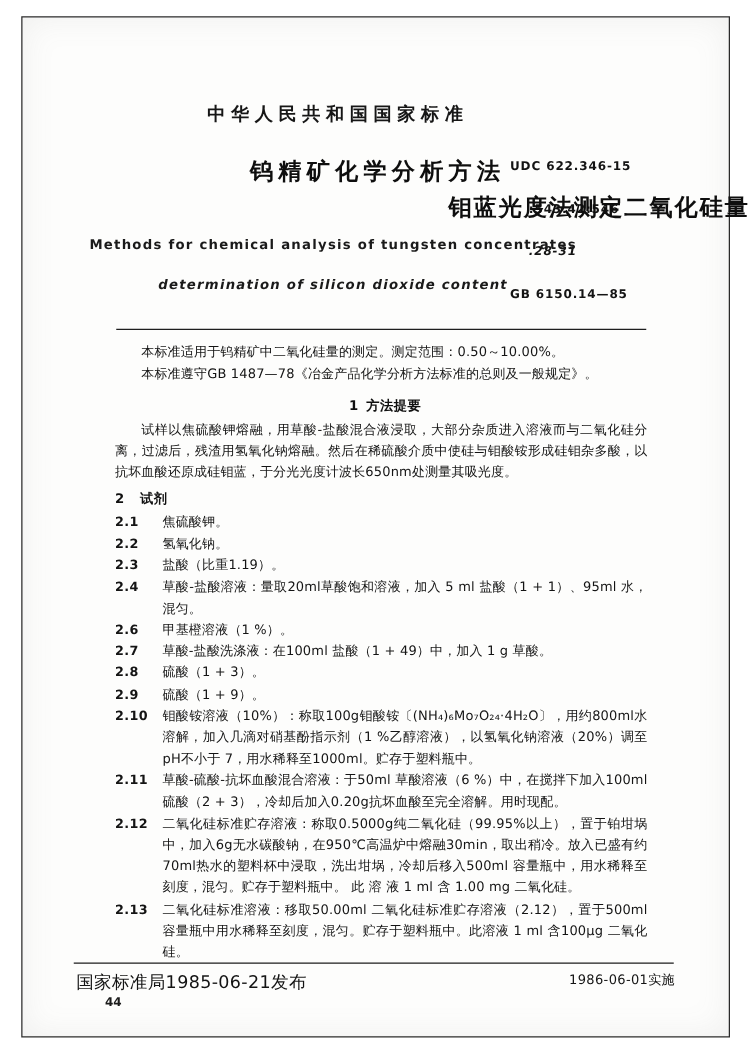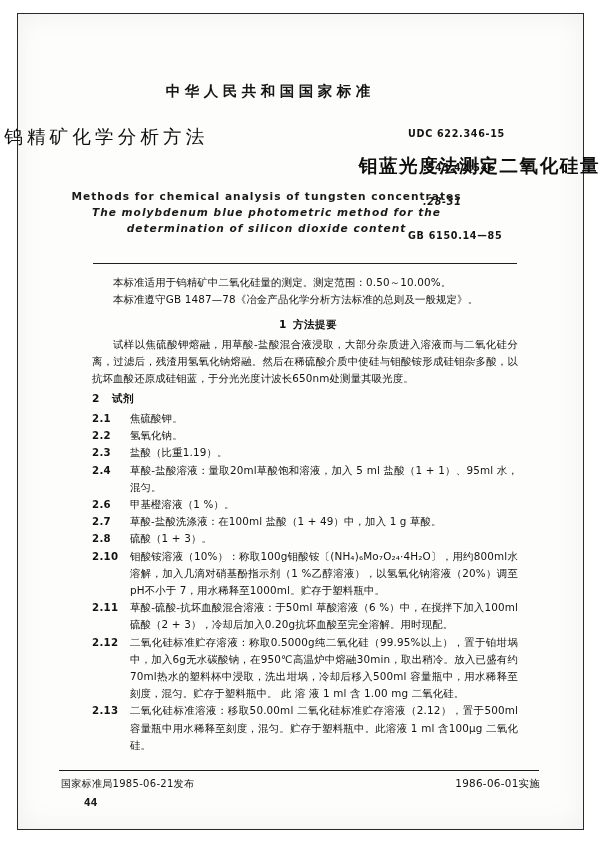--- a/index.html
+++ b/index.html
@@ -70,23 +70,23 @@
     white-space: pre;
   }
   .udc-line-2 { padding-left: 15px; }
   .udc-line-3 { padding-left: 15px; font-style: italic; }
 
   .title-cn-1 {
     position: absolute;
     left: 0;
     top: 124px;
     width: 600px;
-    text-align: left;
+    text-align: center;
     font-size: 18.5px;
-    font-weight: 400;
+    font-weight: 700;
     letter-spacing: 4.2px;
     text-indent: 4.2px;
     color: #0e0e0e;
   }
   .title-cn-2 {
     position: absolute;
     left: 0;
     top: 153px;
     width: 600px;
     text-align: right;
@@ -175,21 +175,21 @@
     left: 59px;
     width: 480px;
     top: 770px;
     height: 0;
     border-top: 1.9px solid #1c1c1c;
   }
   .footer-left {
     position: absolute;
     left: 61px;
     top: 777px;
-    font-size: 10px;
+    font-size: 14px;
     letter-spacing: 0.3px;
     color: #141414;
   }
   .footer-right {
     position: absolute;
     right: 60px;
     top: 777px;
     font-size: 10.4px;
     letter-spacing: 0.3px;
     color: #141414;
@@ -216,21 +216,20 @@
     <div class="udc-line-1">UDC 622.346-15</div>
     <div class="udc-line-2">:543.42:546</div>
     <div class="udc-line-3">.28-31</div>
     <div class="udc-line-4">GB 6150.14—85</div>
   </div>
 
   <div class="title-cn-1">钨精矿化学分析方法</div>
   <div class="title-cn-2">钼蓝光度法测定二氧化硅量</div>
 
   <div class="title-en title-en-1">Methods for chemical analysis of tungsten concentrates</div>
-  <div class="title-en title-en-2">The molybdenum blue photometric  method for the</div>
   <div class="title-en title-en-3">determination of silicon dioxide content</div>
 
   <div class="rule" id="rule-top"></div>
 
   <div class="body-col intro-block">
     <p class="para indent2">本标准适用于钨精矿中二氧化硅量的测定。测定范围：0.50～10.00%。</p>
     <p class="para indent2">本标准遵守GB 1487—78《冶金产品化学分析方法标准的总则及一般规定》。</p>
   </div>
 
   <div class="sec-head sec1-head">
@@ -246,20 +245,21 @@
   </div>
 
   <div class="body-col sec2-body">
     <p class="item"><span class="idx">2.1</span><span>焦硫酸钾。</span></p>
     <p class="item"><span class="idx">2.2</span><span>氢氧化钠。</span></p>
     <p class="item"><span class="idx">2.3</span><span>盐酸（比重1.19）。</span></p>
     <p class="item"><span class="idx">2.4</span><span>草酸-盐酸溶液：量取20ml草酸饱和溶液，加入 5 ml 盐酸（1 + 1）、95ml 水，混匀。</span></p>
     <p class="item"><span class="idx">2.6</span><span>甲基橙溶液（1 %）。</span></p>
     <p class="item"><span class="idx">2.7</span><span>草酸-盐酸洗涤液：在100ml 盐酸（1 + 49）中，加入 1 g 草酸。</span></p>
     <p class="item"><span class="idx">2.8</span><span>硫酸（1 + 3）。</span></p>
+    <p class="item"><span class="idx">2.9</span><span>硫酸（1 + 9）。</span></p>
     <p class="item"><span class="idx">2.10</span><span>钼酸铵溶液（10%）：称取100g钼酸铵〔(NH₄)₆Mo₇O₂₄·4H₂O〕，用约800ml水溶解，加入几滴对硝基酚指示剂（1 %乙醇溶液），以氢氧化钠溶液（20%）调至pH不小于 7，用水稀释至1000ml。贮存于塑料瓶中。</span></p>
     <p class="item"><span class="idx">2.11</span><span>草酸-硫酸-抗坏血酸混合溶液：于50ml 草酸溶液（6 %）中，在搅拌下加入100ml硫酸（2 + 3），冷却后加入0.20g抗坏血酸至完全溶解。用时现配。</span></p>
     <p class="item"><span class="idx">2.12</span><span>二氧化硅标准贮存溶液：称取0.5000g纯二氧化硅（99.95%以上），置于铂坩埚中，加入6g无水碳酸钠，在950℃高温炉中熔融30min，取出稍冷。放入已盛有约70ml热水的塑料杯中浸取，洗出坩埚，冷却后移入500ml 容量瓶中，用水稀释至刻度，混匀。贮存于塑料瓶中。 此 溶 液  1 ml 含 1.00 mg 二氧化硅。</span></p>
     <p class="item"><span class="idx">2.13</span><span>二氧化硅标准溶液：移取50.00ml 二氧化硅标准贮存溶液（2.12），置于500ml 容量瓶中用水稀释至刻度，混匀。贮存于塑料瓶中。此溶液 1 ml 含100μg 二氧化硅。</span></p>
   </div>
 
   <div id="rule-bottom"></div>
 
   <div class="footer-left">国家标准局1985-06-21发布</div>
   <div class="footer-right">1986-06-01实施</div>

